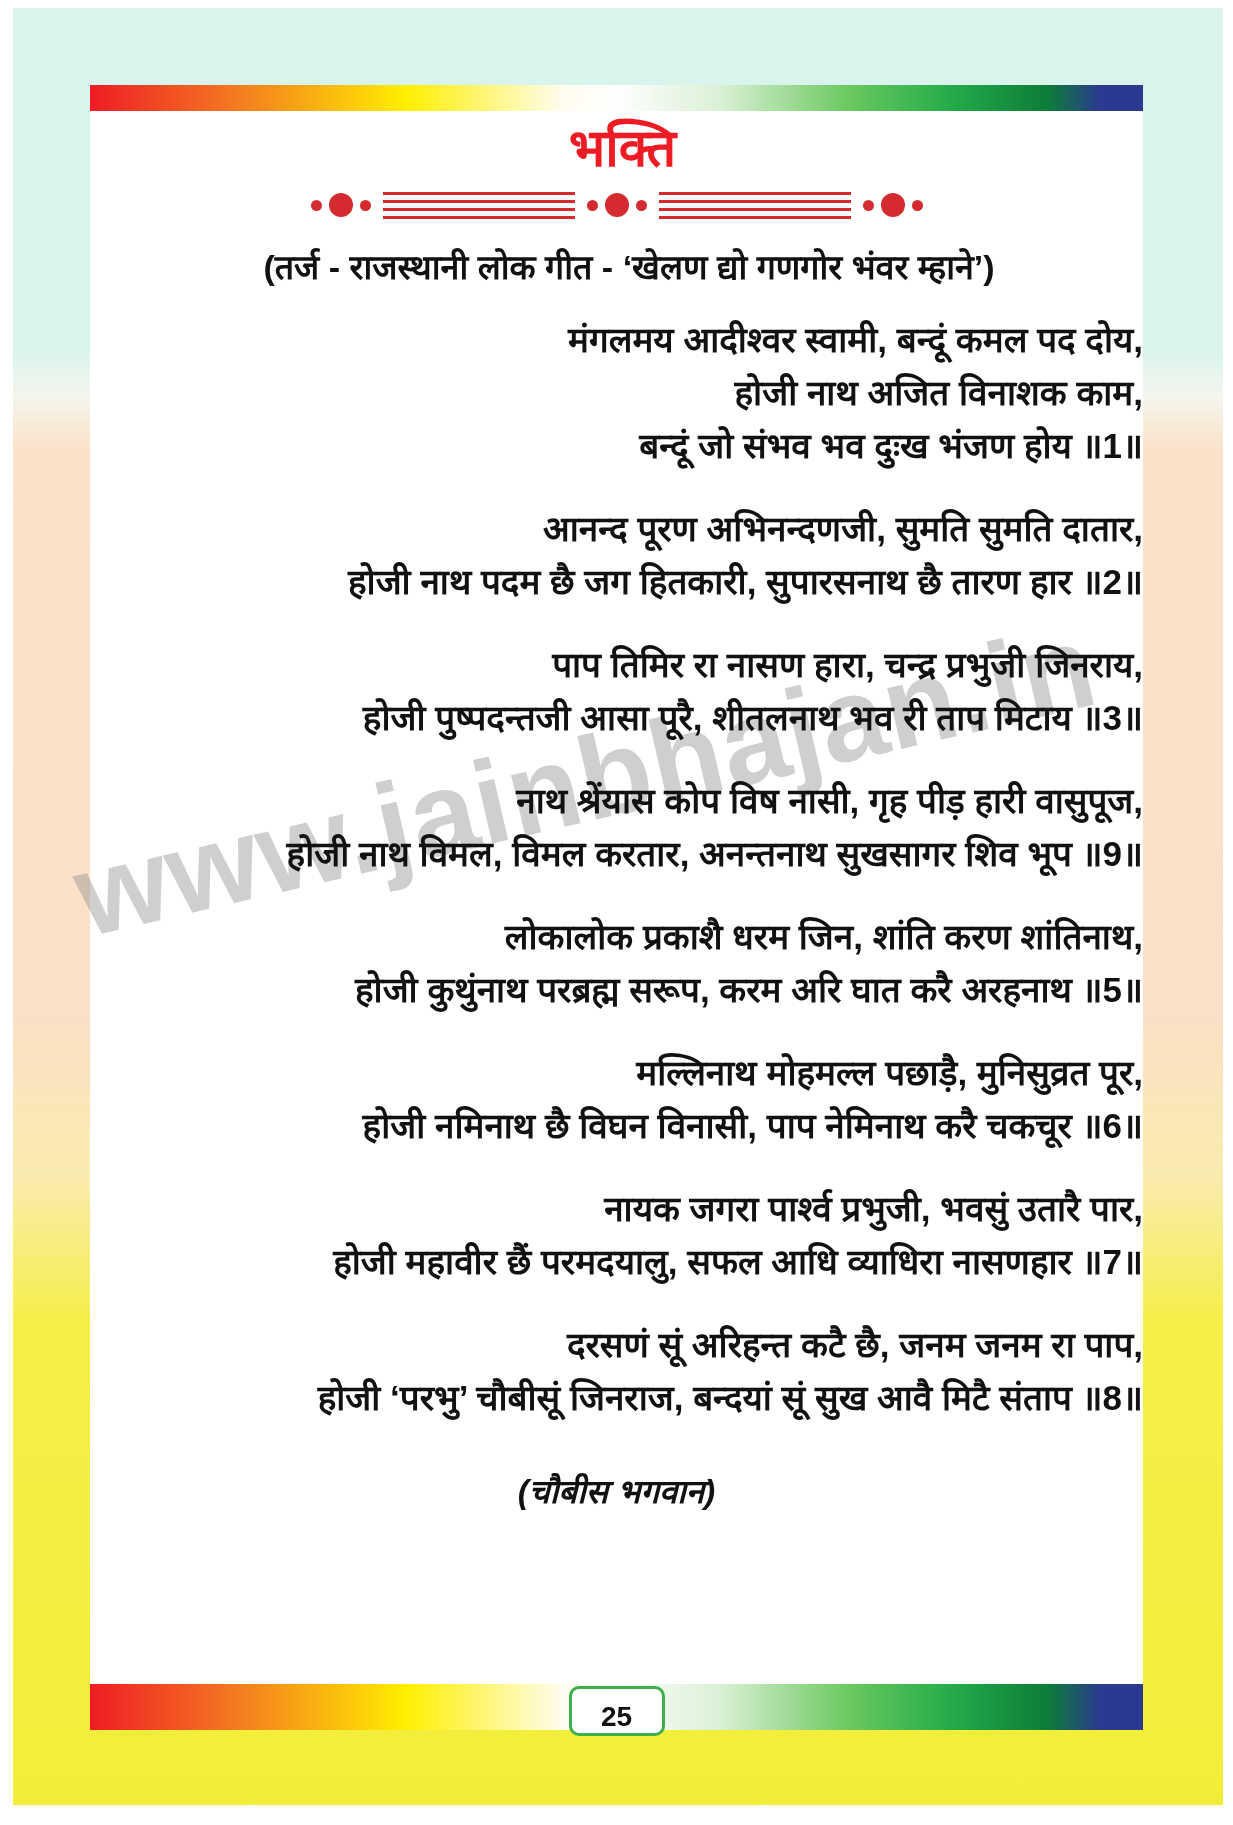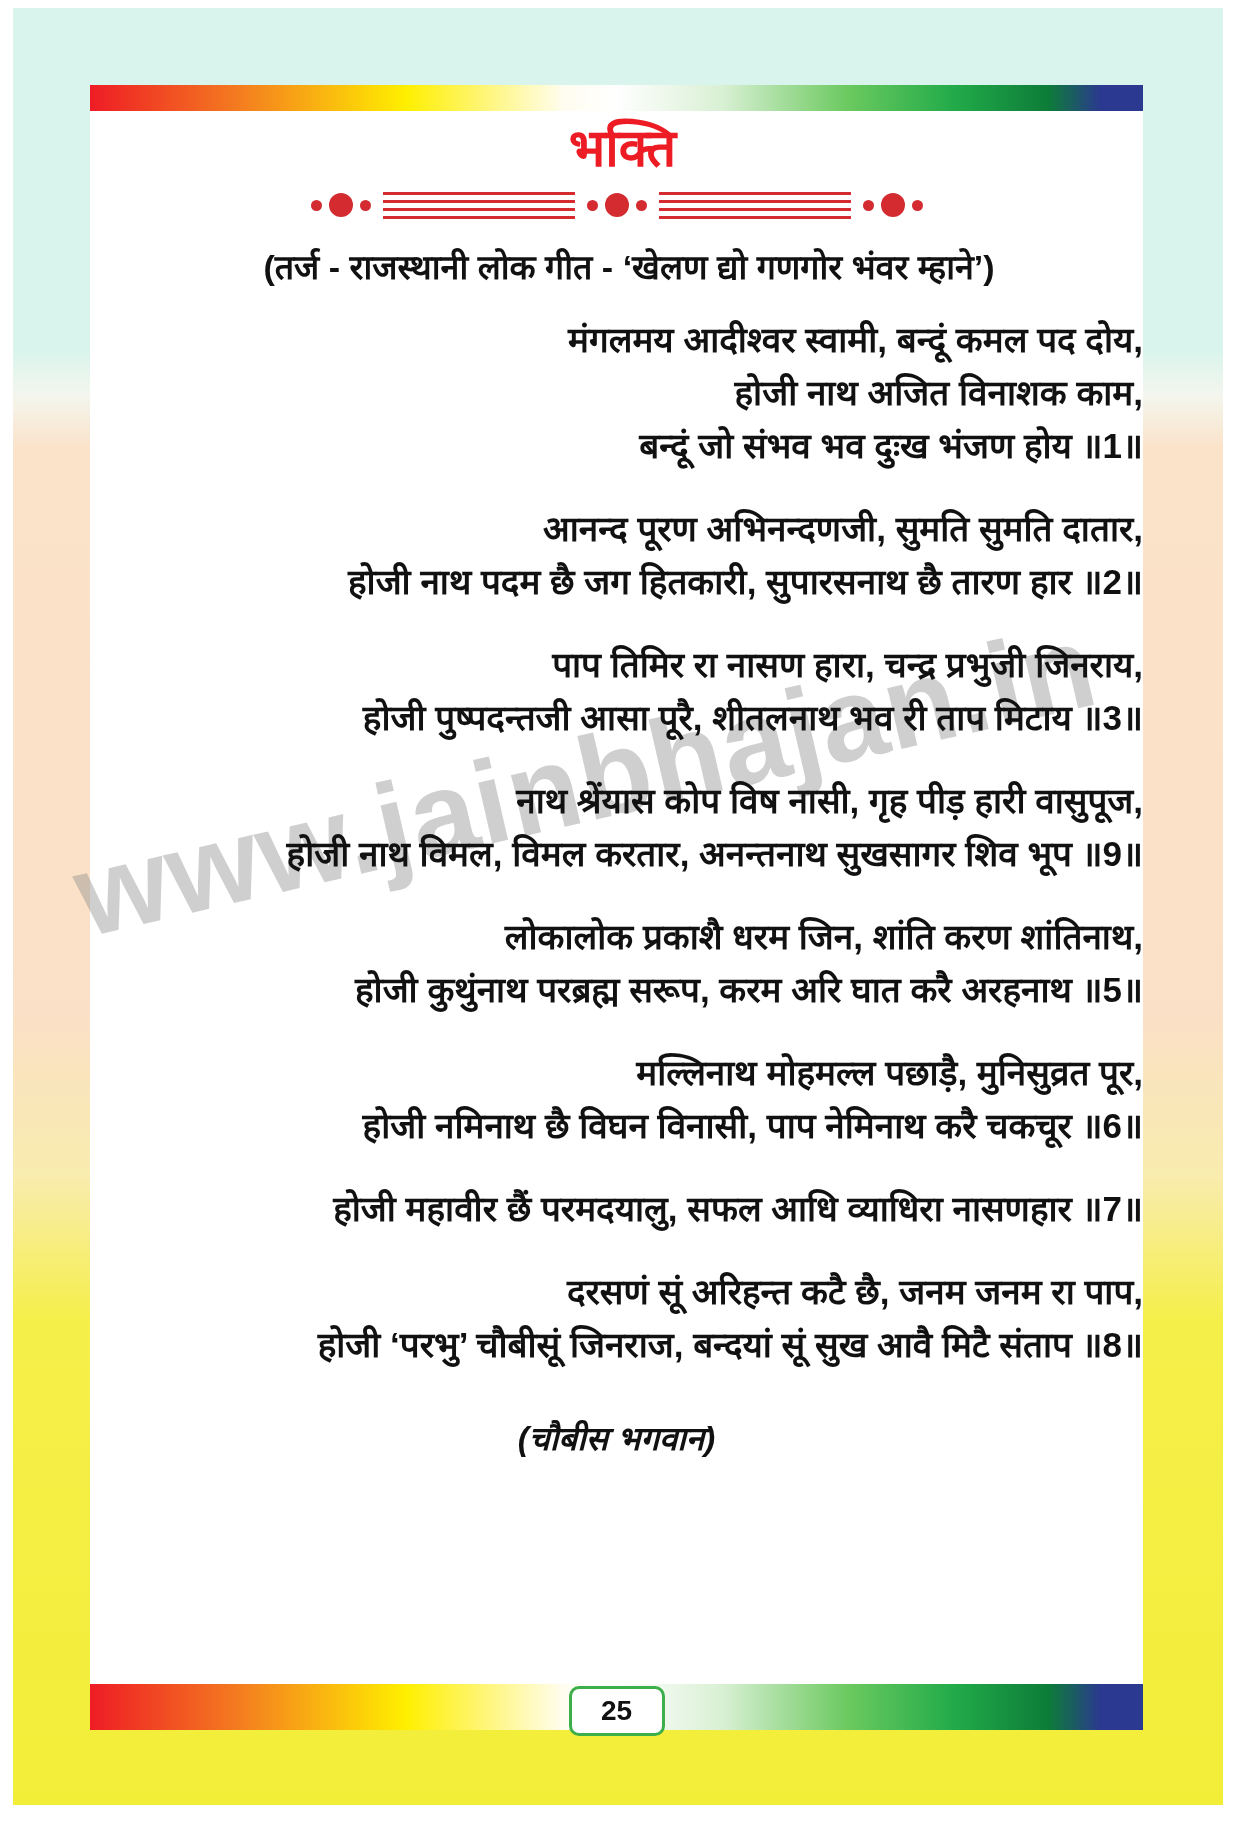--- a/index.html
+++ b/index.html
@@ -57,21 +57,21 @@
   .watermark {
     position:absolute; left:-10px; top:712px; width:1190px; z-index:3;
     font-size:118px; font-weight:bold; letter-spacing:1px; white-space:nowrap;
     text-align:center; color:#8f8f8f; opacity:0.42;
     transform:rotate(-13deg); pointer-events:none;
   }
   .page-num-box {
     position:absolute; left:50%; transform:translateX(-50%);
     top:1686px; width:90px; height:44px; z-index:5;
     background:#ffffff; border:3px solid #3cae4a; border-radius:10px;
-    display:flex; align-items:center; justify-content:center;
+    display:flex; align-items:flex-end; justify-content:center;
     font-size:28px; font-weight:bold; color:#111111;
   }
 </style>
 </head>
 <body>
 
 <div class="page">
   <div class="bg"></div>
 
   <div class="panel">
@@ -122,20 +122,21 @@
           </div>
           <div class="verse">
             <div class="verse-line">लोकालोक प्रकाशै धरम जिन, शांति करण शांतिनाथ,</div>
             <div class="verse-line">होजी कुथुंनाथ परब्रह्म सरूप, करम अरि घात करै अरहनाथ ॥5॥</div>
           </div>
           <div class="verse">
             <div class="verse-line">मल्लिनाथ मोहमल्ल पछाड़ै, मुनिसुव्रत पूर,</div>
             <div class="verse-line">होजी नमिनाथ छै विघन विनासी, पाप नेमिनाथ करै चकचूर ॥6॥</div>
           </div>
           <div class="verse">
+            <div class="verse-line">नायक जगरा पार्श्व प्रभुजी, भवसुं उतारै पार,</div>
             <div class="verse-line">होजी महावीर छैं परमदयालु, सफल आधि व्याधिरा नासणहार ॥7॥</div>
           </div>
           <div class="verse">
             <div class="verse-line">दरसणं सूं अरिहन्त कटै छै, जनम जनम रा पाप,</div>
             <div class="verse-line">होजी ‘परभु’ चौबीसूं जिनराज, बन्दयां सूं सुख आवै मिटै संताप ॥8॥</div>
           </div>
         </div>
 
       <div class="footer-note">(चौबीस भगवान)</div>
     </div>

